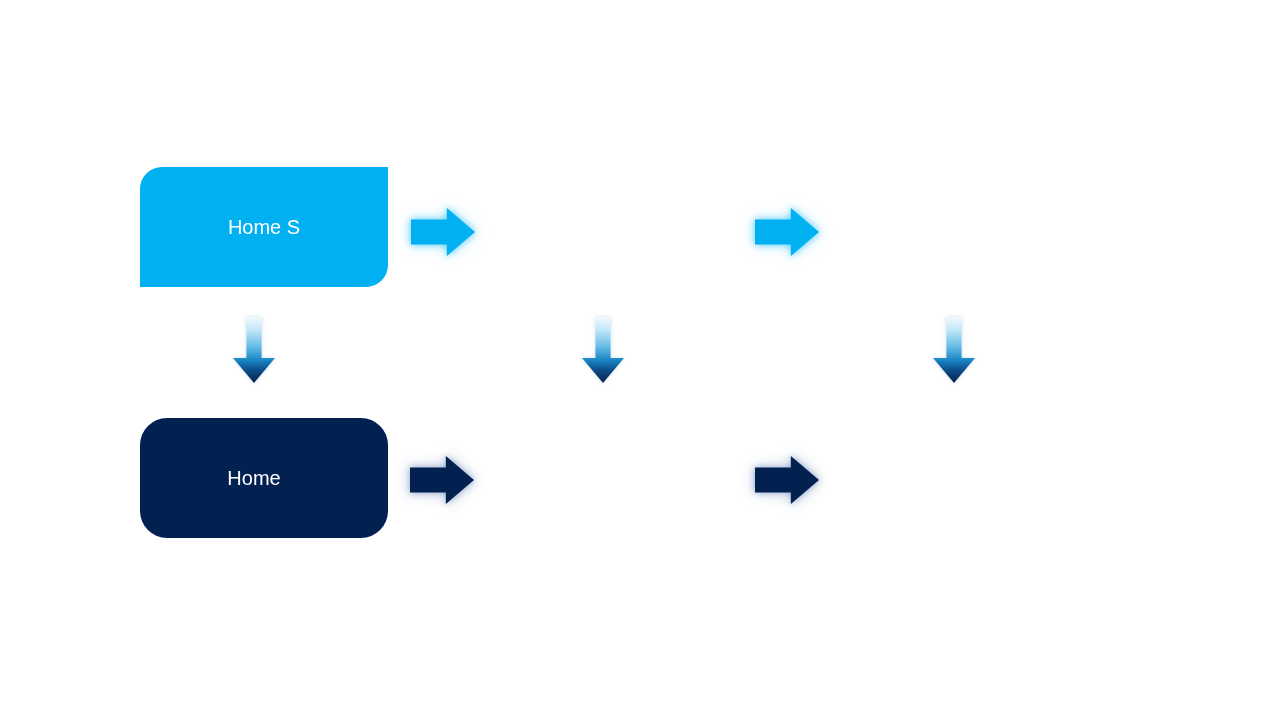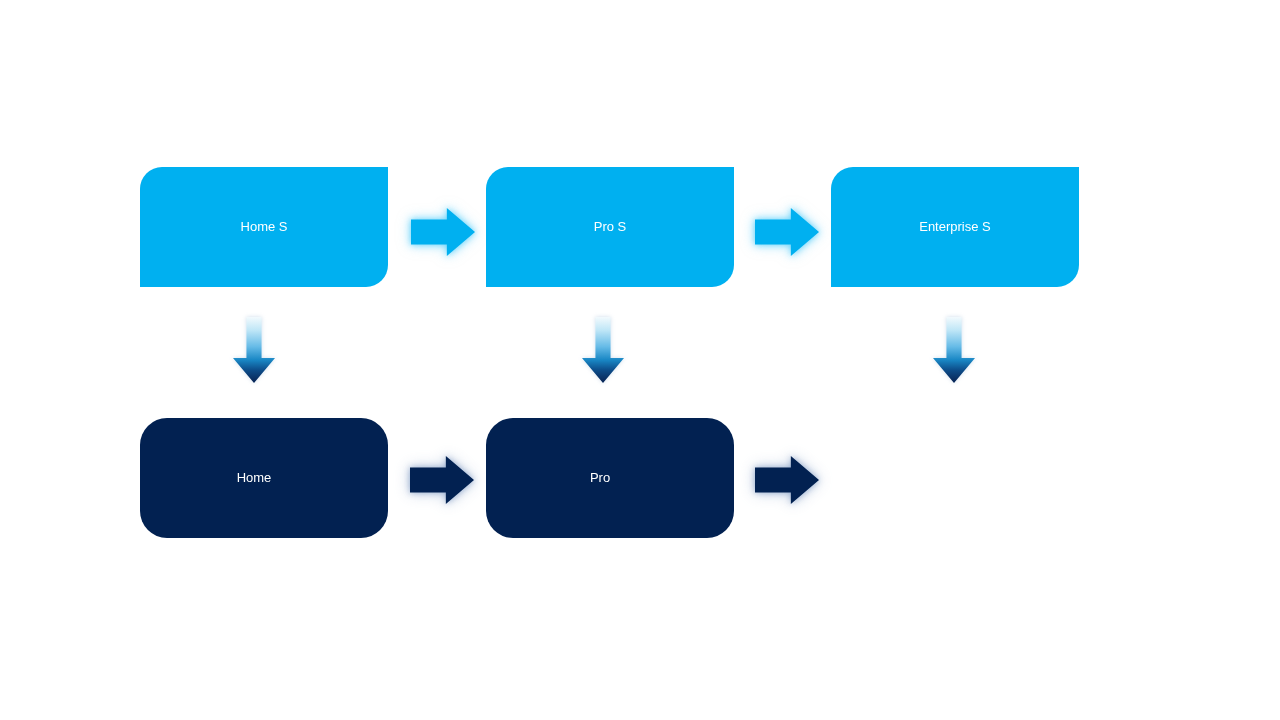--- a/index.html
+++ b/index.html
@@ -16,21 +16,21 @@
     overflow: hidden;
   }
   .box {
     position: absolute;
     width: 248px;
     height: 120px;
     display: flex;
     align-items: center;
     justify-content: center;
     color: var(--label, #ffffff);
-    font-size: 13px;
+    font-size: 20px;
     line-height: 1.2;
   }
   .box.top {
     top: 167px;
     background: var(--top-fill, #00b0f0);
     border-radius: 22px 0 22px 0;
   }
   .box.bottom {
     top: 418px;
     background: var(--bottom-fill, #022151);
@@ -85,26 +85,20 @@
   }
 </style>
 </head>
 <body>
 
 <div class="stage">
 
   <div class="box top" style="left:140px">
     <span class="label">Home S</span>
   </div>
-  <div class="box top" style="left:486px">
-    <span class="label">Pro S</span>
-  </div>
-  <div class="box top" style="left:831px">
-    <span class="label">Enterprise S</span>
-  </div>
 
   <div class="rarrow-wrap cyan" style="left:411px">
     <div class="rarrow"></div>
   </div>
   <div class="rarrow-wrap cyan" style="left:755px">
     <div class="rarrow"></div>
   </div>
 
   <div class="darrow-wrap" style="left:233px">
     <div class="darrow"></div>
@@ -112,23 +106,20 @@
   <div class="darrow-wrap" style="left:582px">
     <div class="darrow"></div>
   </div>
   <div class="darrow-wrap" style="left:933px">
     <div class="darrow"></div>
   </div>
 
   <div class="box bottom" style="left:140px">
     <span class="label">Home</span>
   </div>
-  <div class="box bottom" style="left:486px">
-    <span class="label">Pro</span>
-  </div>
 
   <div class="rarrow-wrap navy" style="left:410px">
     <div class="rarrow"></div>
   </div>
   <div class="rarrow-wrap navy" style="left:755px">
     <div class="rarrow"></div>
   </div>
 
 </div>
 

